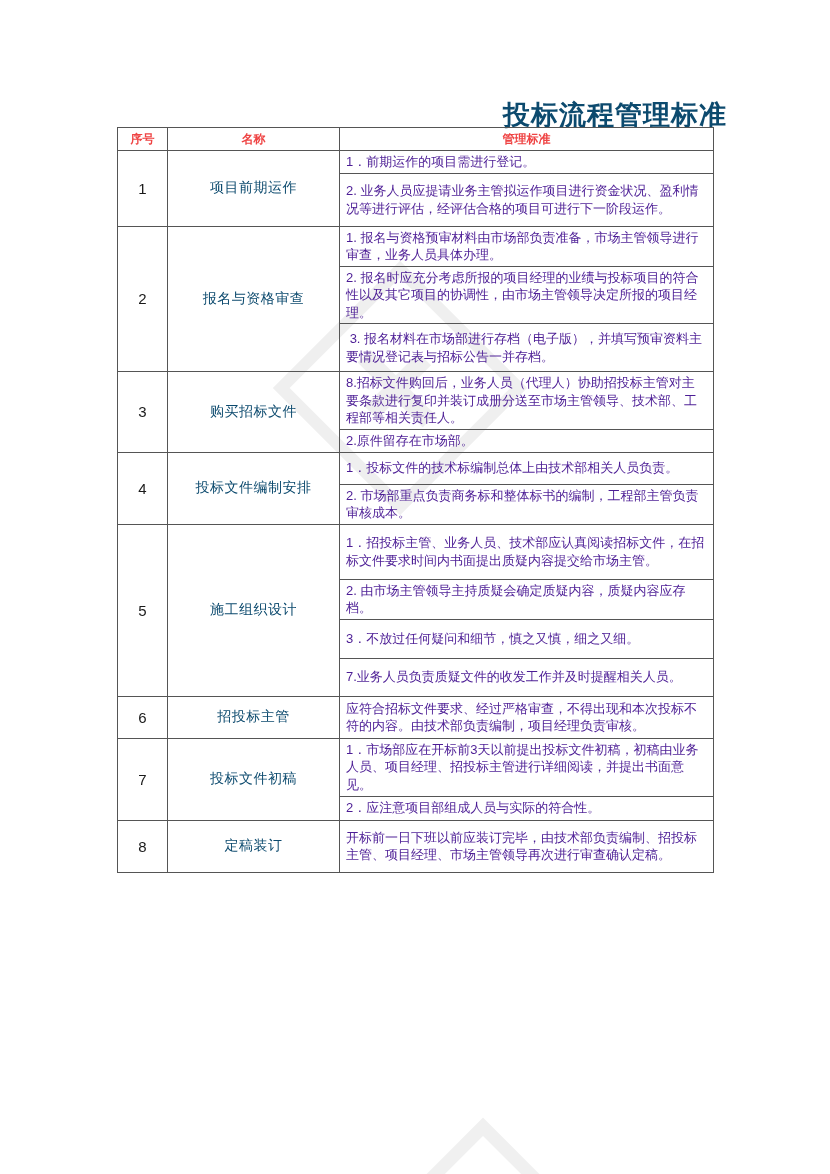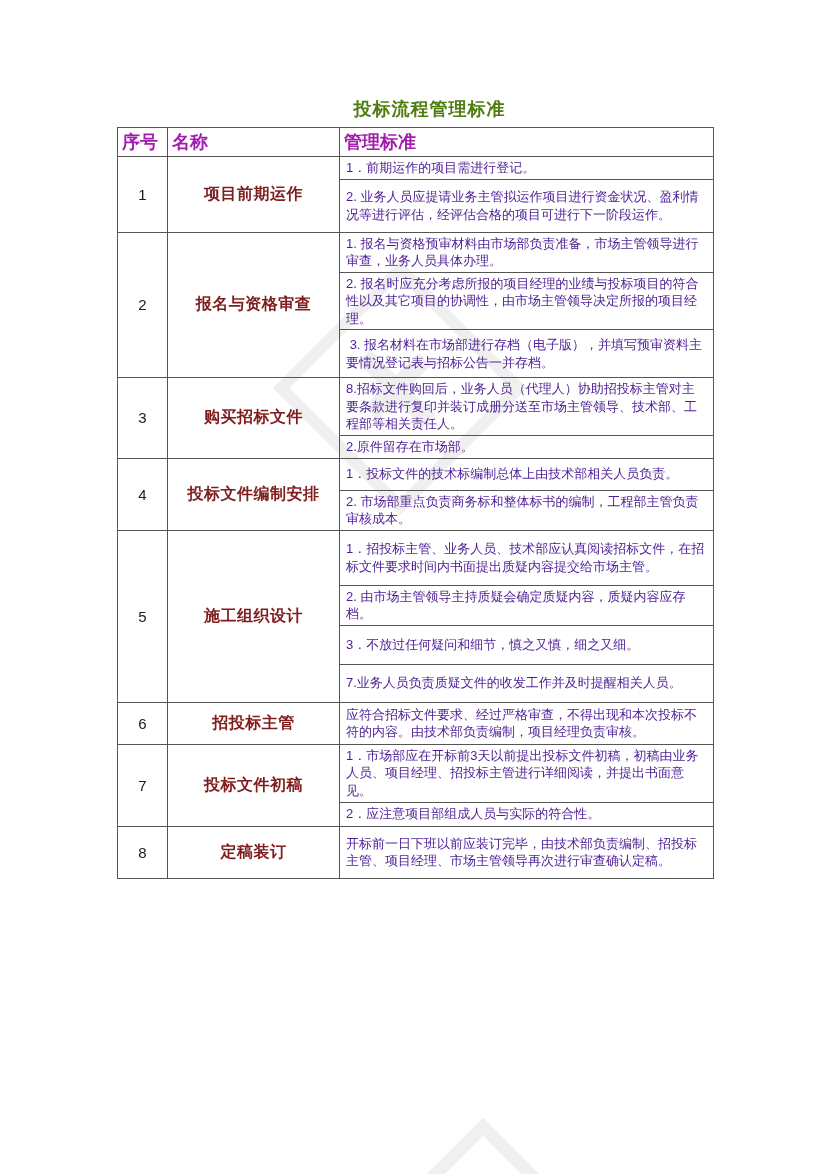--- a/index.html
+++ b/index.html
@@ -7,57 +7,57 @@
     width:830px;height:1174px;
     background:#ffffff;
     position:relative;
     overflow:hidden;
     font-family:"Liberation Sans","DejaVu Sans",sans-serif;
     color:#1b1b1b;
   }
   .page-title{
     position:absolute;
     left:132px;top:97px;width:595px;
-    text-align:center;
-    font-size:18px;
+    text-align:right;
+    font-size:27px;
     font-weight:700;
     letter-spacing:1px;
-    color:#4d7c0f;
+    color:#0c4a6e;
   }
   table.std-table{
     position:absolute;
     left:117px;top:127px;
     width:596px;
     border-collapse:collapse;
     table-layout:fixed;
   }
   .std-table th,.std-table td{
     border:1px solid #555555;
     vertical-align:middle;
     box-sizing:border-box;
   }
   .std-table th{
-    font-size:18px;
+    font-size:12px;
     font-weight:600;
     padding:2px 4px;
-    text-align:left;
-    color:#a21caf;
+    text-align:center;
+    color:#ef4444;
   }
   td.seq{
     text-align:center;
     font-size:15px;
     font-weight:400;
     color:#1a1a1a;
   }
   td.name{
     text-align:center;
-    font-size:16px;
-    font-weight:700;
+    font-size:14px;
+    font-weight:400;
     letter-spacing:0.5px;
-    color:#7f1d1d;
+    color:#0c4a6e;
     padding:2px 4px;
   }
   td.std{
     font-size:13px;
     line-height:17.5px;
     padding:2px 6px;
     text-align:left;
     white-space:pre-wrap;
     color:#4c1d95;
   }

